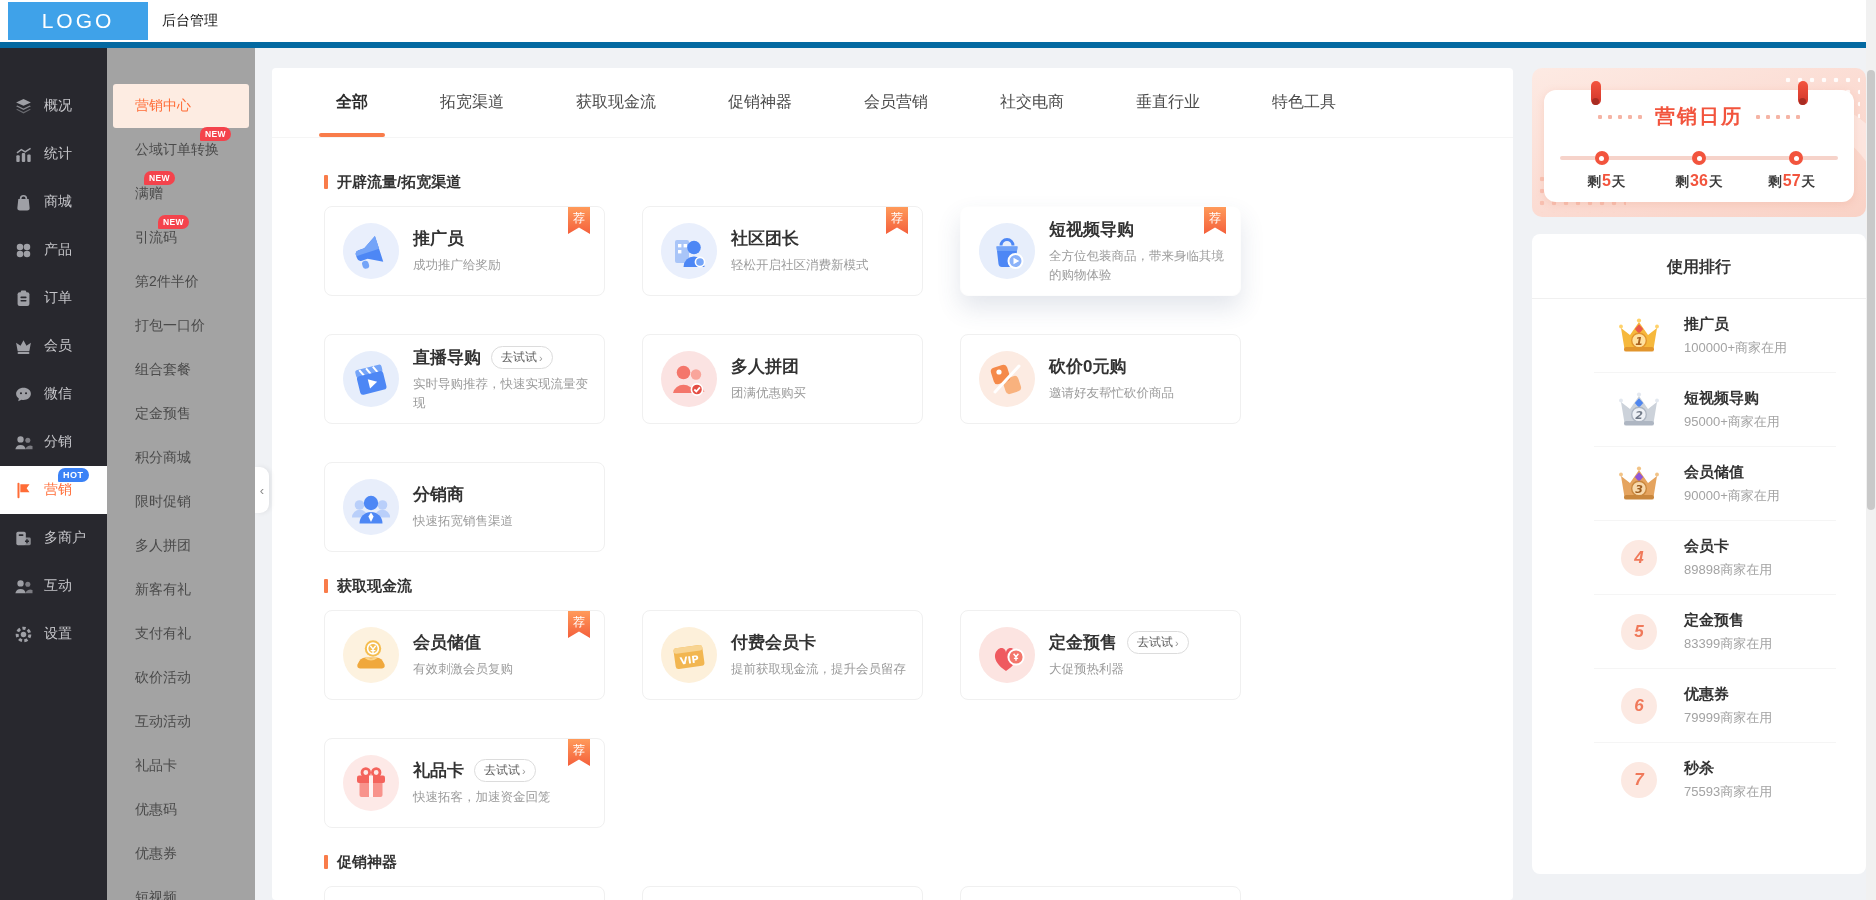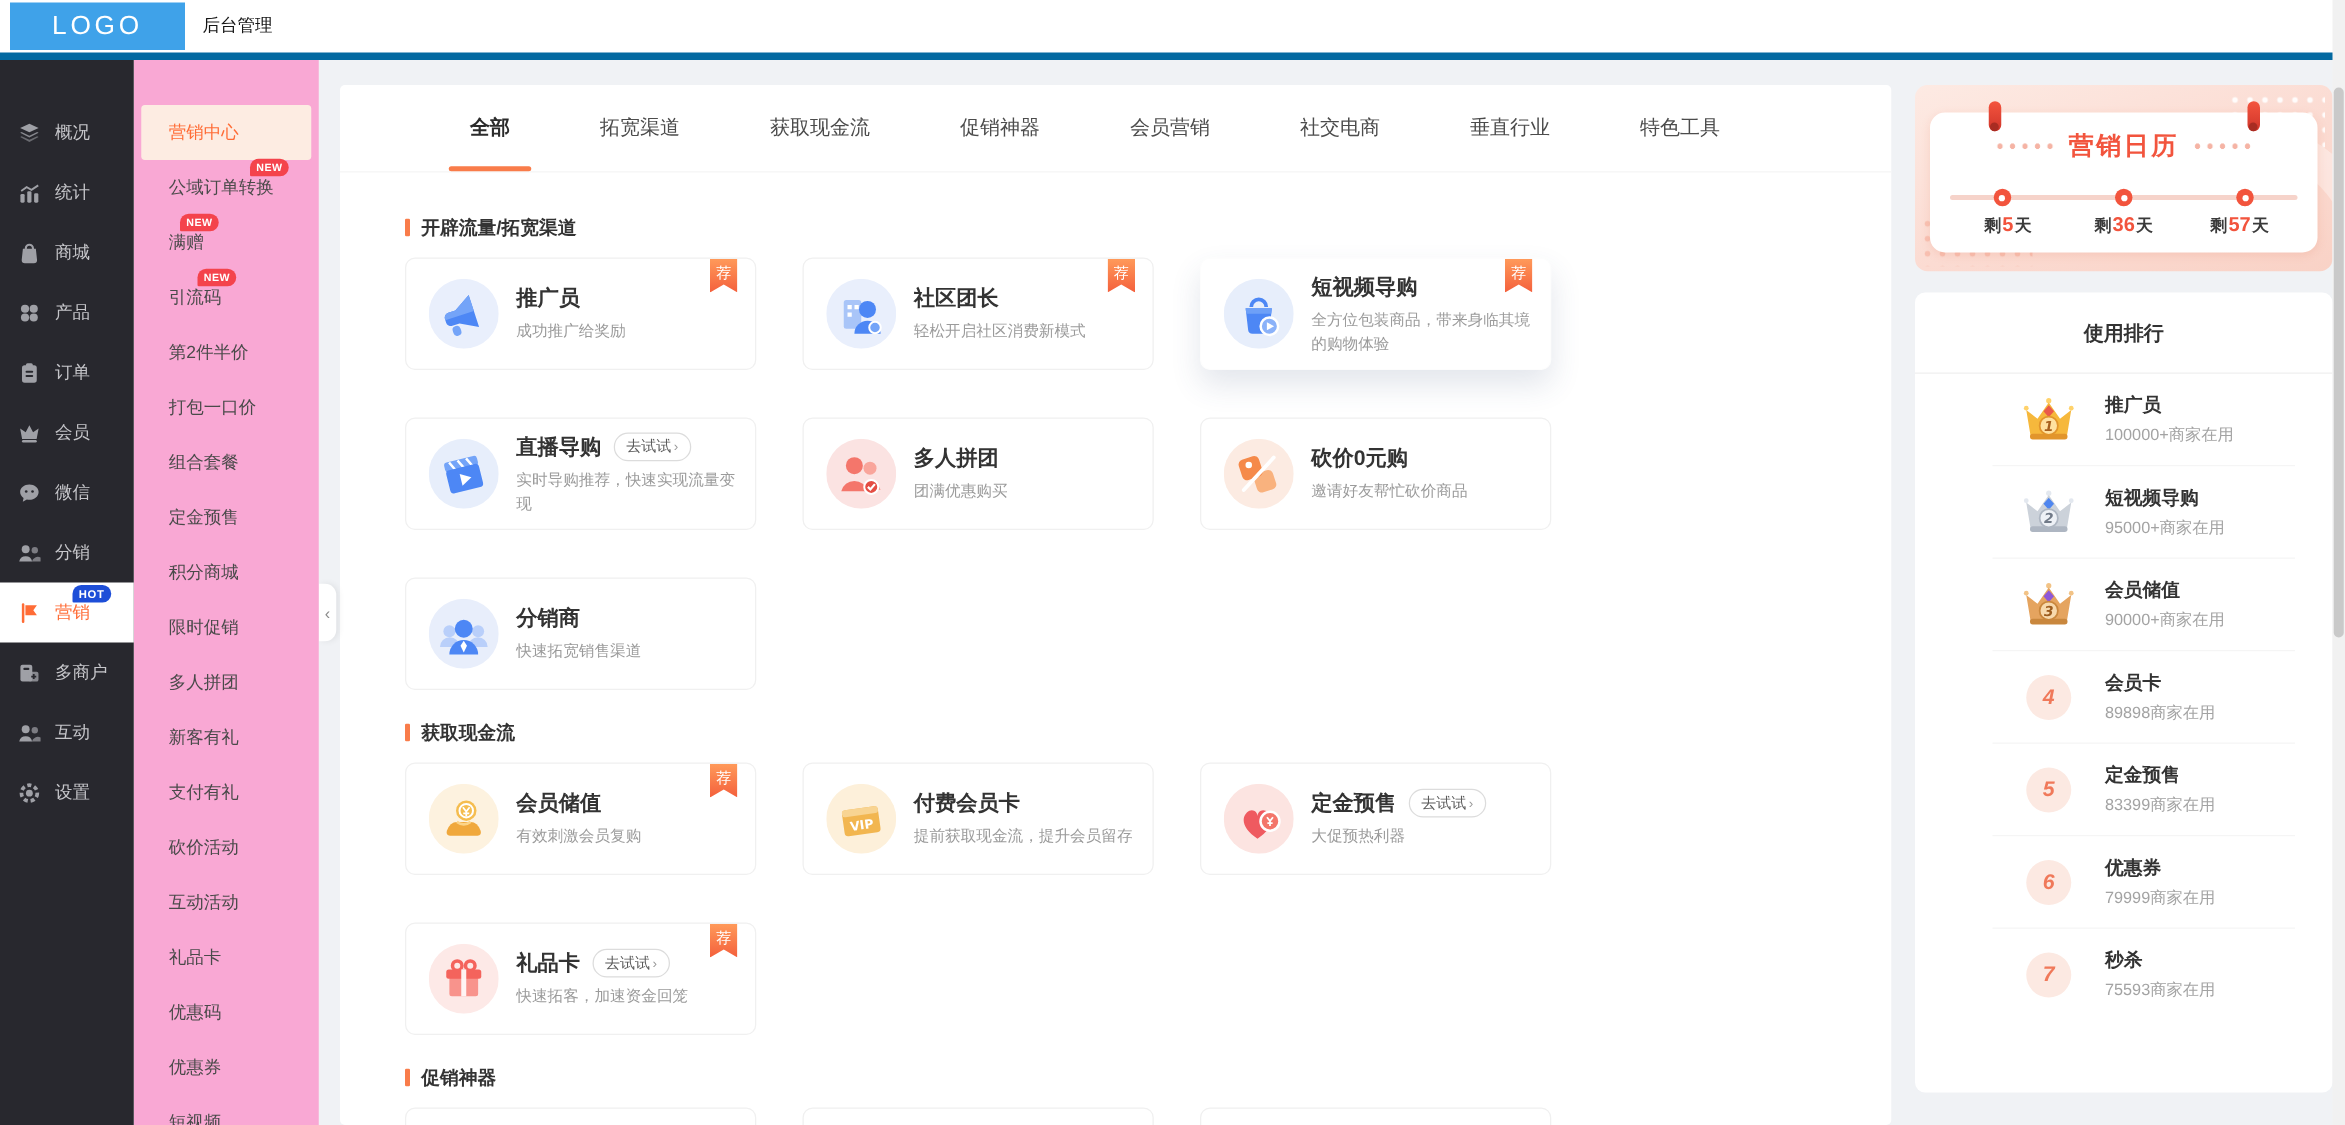--- a/index.html
+++ b/index.html
@@ -14,38 +14,38 @@
 
   
   .sidebar{position:absolute;left:0;top:48px;bottom:0;width:107px;background:#28282e;padding-top:34px;z-index:20;}
   .side-item{position:relative;height:48px;display:flex;align-items:center;padding-left:14px;color:#c6c6ca;cursor:pointer;}
   .side-item .side-icon{width:19px;height:19px;color:#9fa0a6;display:inline-flex;}
   .side-item .side-icon svg{width:19px;height:19px;}
   .side-item .side-label{margin-left:11px;font-size:14px;}
   .side-item.active{background:#ffffff;color:#ff6c36;}
   .side-item.active .side-icon{color:#ff6c36;}
   .side-item.active .side-label{color:#ff6c36;}
-  .side-badge{position:absolute;top:2px;left:58px;background:#1d4ed8;color:#fff;font-size:9px;font-weight:bold;padding:2px 5px;border-radius:7px 7px 7px 1px;letter-spacing:.5px;}
+  .side-badge{position:absolute;top:2px;left:58px;background:#3b82f6;color:#fff;font-size:9px;font-weight:bold;padding:2px 5px;border-radius:7px 7px 7px 1px;letter-spacing:.5px;}
 
   
-  .submenu{position:absolute;left:107px;top:48px;bottom:0;width:148px;background:#f9a8d4;padding-top:36px;overflow:hidden;z-index:19;}
+  .submenu{position:absolute;left:107px;top:48px;bottom:0;width:148px;background:#a3a3a3;padding-top:36px;overflow:hidden;z-index:19;}
   .submenu-item{position:relative;height:44px;display:flex;align-items:center;padding-left:28px;font-size:14px;color:#4a4a4a;cursor:pointer;white-space:nowrap;}
   .submenu-item.active{margin:0 6px;padding-left:22px;background:#fdece2;color:#ff6c36;border-radius:3px;}
   .lbl-wrap{position:relative;display:inline-block;}
   .new-badge{position:absolute;right:-12px;top:-14px;background:#f4434c;color:#fff;font-size:8.5px;font-weight:bold;padding:2px 5px;border-radius:7px 7px 7px 1px;letter-spacing:.4px;}
 
   
   .collapse-handle{position:absolute;left:255px;top:467px;width:14px;height:46px;background:#fff;border-radius:0 9px 9px 0;box-shadow:2px 0 5px rgba(0,0,0,.07);display:flex;align-items:center;justify-content:center;z-index:18;cursor:pointer;}
   .collapse-handle .chev{color:#8a8a8a;font-size:13px;line-height:1;}
 
   
   .main{position:absolute;left:255px;top:48px;right:10px;bottom:0;}
   .panel{position:absolute;left:17px;top:20px;width:1241px;height:832px;background:#fff;border-radius:4px;overflow:hidden;}
 
-  .tabs{height:70px;display:flex;align-items:stretch;padding-left:104px;border-bottom:1px solid #f5f5f5;}
+  .tabs{height:70px;display:flex;align-items:stretch;padding-left:64px;border-bottom:1px solid #f5f5f5;}
   .tab{position:relative;display:flex;align-items:center;font-size:16px;color:#4c4c4c;margin-right:72px;cursor:pointer;white-space:nowrap;}
   .tab.active{color:#2b2b2b;font-weight:bold;}
   .tab.active::after{content:"";position:absolute;left:50%;bottom:0;transform:translateX(-50%);width:66px;height:4px;border-radius:2px;background:#f97c4a;}
 
   .section-header{display:flex;align-items:center;gap:9px;margin:24px 0 0 52px;height:20px;}
   .section-header.first{margin-top:34px;}
   .sec-bar{width:4px;height:14px;border-radius:1px;background:#f97c4a;}
   .sec-title{font-size:15px;font-weight:bold;color:#333;}
 
   .card-grid{display:grid;grid-template-columns:repeat(3,281px);gap:38px 37px;margin:14px 0 0 52px;}

